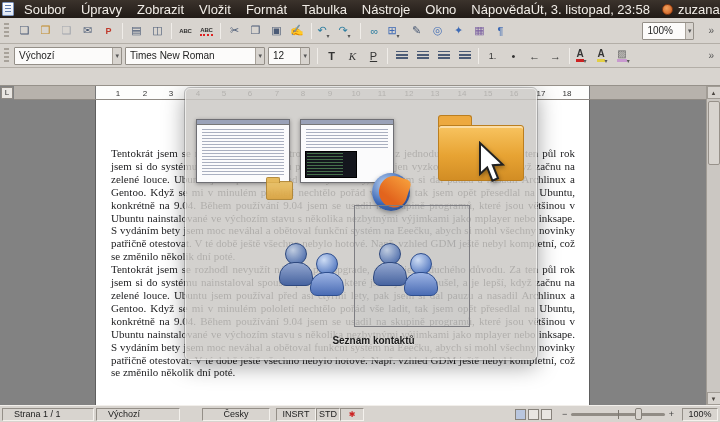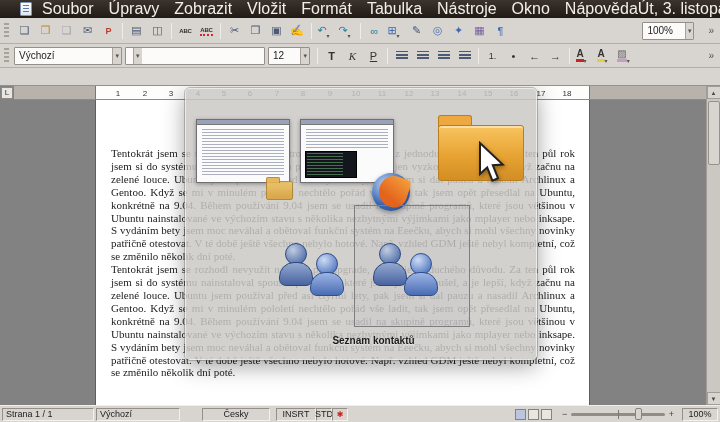--- a/index.html
+++ b/index.html
@@ -3,21 +3,21 @@
 <meta charset="utf-8">
 <style>
   *{box-sizing:border-box}
   html,body{margin:0;padding:0}
   body{width:720px;height:422px;position:relative;overflow:hidden;background:#828282;
        font-family:"Liberation Sans",sans-serif;}
 
   
   .panel{position:absolute;top:0;left:0;right:0;height:18px;z-index:30;
          background:linear-gradient(#3b332c,#201a16);color:#f2eee8;display:flex;align-items:center;
-         font-size:16px;padding:0 20px;}
+         font-size:13px;padding:0 2px;}
   .app-ico{width:12px;height:14px;background:linear-gradient(#ffffff,#dfe6f2);border:1px solid #7e96c0;
            border-radius:1px;margin-right:10px;position:relative;flex:none}
   .app-ico::after{content:"";position:absolute;left:2px;right:2px;top:2px;height:8px;
            background:repeating-linear-gradient(180deg,#5b79ad 0 1px,transparent 1px 3px)}
   .menus{display:flex;gap:15px}
   .menu{cursor:default;white-space:nowrap}
   .clock{margin-left:auto;margin-right:12px;white-space:nowrap}
   .power-ico{width:11px;height:11px;border-radius:50%;flex:none;margin-right:5px;
            background:radial-gradient(circle at 40% 35%,#f2a25c,#c8571e);border:1px solid #8c3c12}
   .user{margin-right:17px}
@@ -87,21 +87,21 @@
         justify-content:center;background:#d8d4cf;border:1px solid #a19c95;flex:none}
   .sbtn.down{margin-top:auto}
   .sthumb{width:12px;height:64px;background:#d8d4cf;border:1px solid #97918a;border-radius:2px;
         margin-top:2px;flex:none}
 
   
   .statusbar{position:absolute;left:0;right:0;bottom:0;height:17px;background:#d8d4cf;
         border-top:1px solid #f2efeb;display:flex;align-items:center;font-size:9px;color:#222;
         padding:1px 2px;z-index:30}
   .seg{height:13px;border:1px solid;border-color:#948f88 #f4f1ed #f4f1ed #948f88;display:flex;
-        align-items:center;padding:0 3px;white-space:nowrap;flex:none}
+        align-items:center;padding:0 11px;white-space:nowrap;flex:none}
   .center{justify-content:center}
   .mod{color:#cc2222;font-size:8px}
   .views{display:flex;gap:2px;margin-left:auto;margin-right:10px}
   .vicon{width:11px;height:11px;border:1px solid #87827b;background:#e9e6e2}
   .vicon.active{background:#b9c6de}
   .slider{display:flex;align-items:center;width:112px;margin-right:8px;gap:4px}
   .szbtn{font-size:9px;color:#444}
   .track{flex:1;height:3px;background:#918c85;border-radius:2px;position:relative}
   .track::after{content:"";position:absolute;left:50%;top:-3px;width:1px;height:9px;background:#7b766f}
   .sl-thumb{position:absolute;left:68%;top:-5px;width:7px;height:12px;background:#d8d4cf;
@@ -261,20 +261,21 @@
   <span class="more">»</span>
 </div>
 
 <div class="toolbar tb2">
   <span class="grip"></span>
   <span class="combo style-combo">
     <span class="val">Výchozí</span>
     <span class="caret">▾</span>
   </span>
   <span class="combo font-combo">
+    <span class="val">Times New Roman</span>
     <span class="caret">▾</span>
   </span>
   <span class="combo size-combo">
     <span class="val">12</span>
     <span class="caret">▾</span>
   </span>
   <span class="sep"></span>
   <span class="tb-btn bold-b">T</span>
   <span class="tb-btn italic-b">K</span>
   <span class="tb-btn under-b">P</span>

